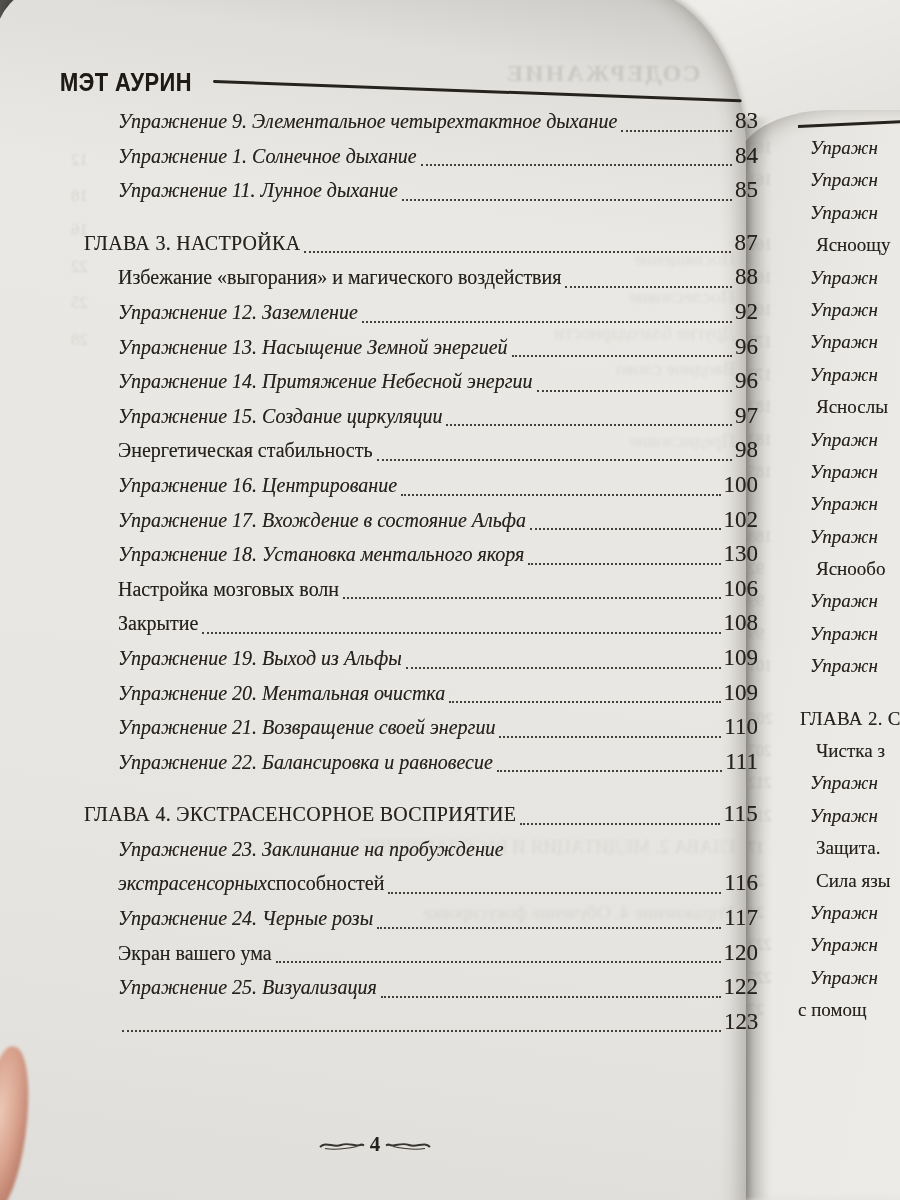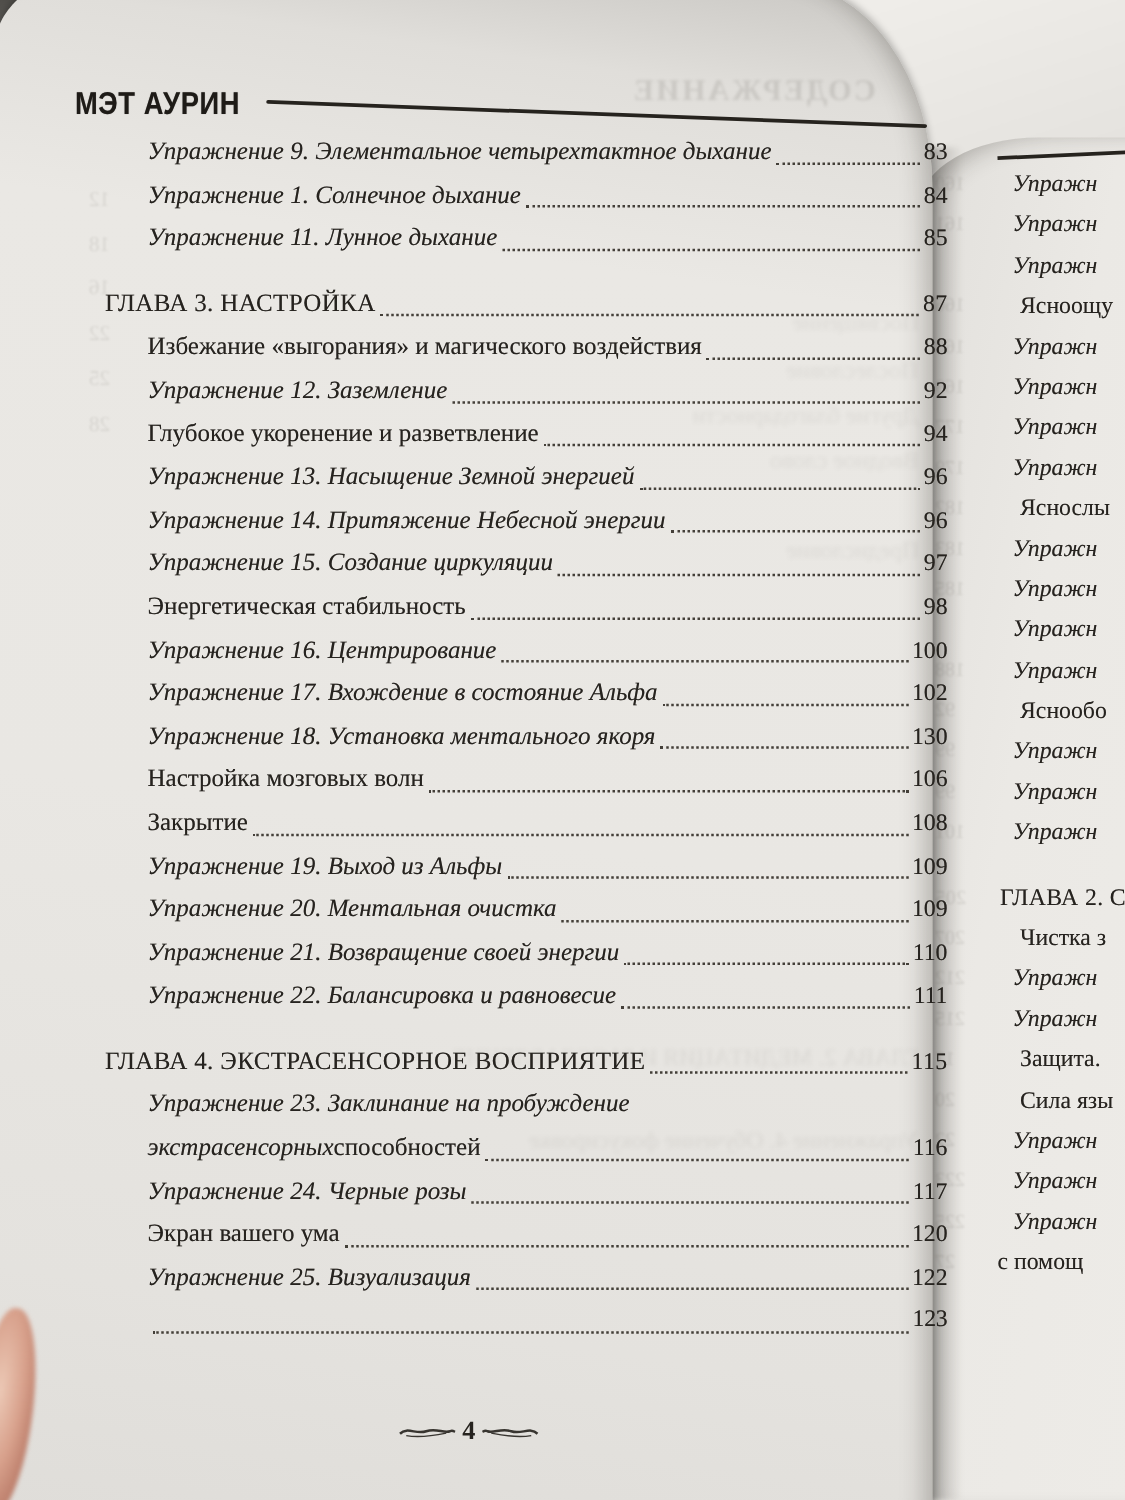--- a/index.html
+++ b/index.html
@@ -66,21 +66,21 @@
   .row{
     display:flex;align-items:baseline;height:34.6px;
     font-size:20px;line-height:34.6px;white-space:nowrap;
     text-shadow:0 0 .5px rgba(20,16,10,.45);
   }
   .row .lbl{flex:0 0 auto;}
   .row .dots{
     flex:1 1 auto;min-width:8px;align-self:flex-end;height:8px;margin:0 3px 7px 4px;
     border-bottom:2.6px dotted rgba(44,40,33,.88);
   }
-  .row .num{flex:0 0 auto;font-size:19px;font-style:normal;}
+  .row .num{flex:0 0 auto;font-size:23px;font-style:normal;}
   .row.exercise{font-style:italic;padding-left:38px;}
   .row.topic{padding-left:38px;}
   .row.continuation{padding-left:38px;font-style:italic;}
   .row.chapter{padding-left:4px;letter-spacing:.3px;}
   .row.gap-before{margin-top:18px;}
   .row.tight{font-size:18.4px;letter-spacing:-.2px;}
   .upright{font-style:normal;}
   
   .footer{
     left:0;top:1132px;width:750px;display:flex;justify-content:center;
@@ -195,25 +195,20 @@
       <div class="row topic">
         <span class="lbl">Избежание «выгорания» и магического воздействия</span>
         <span class="dots"></span>
         <span class="num">88</span>
       </div>
       <div class="row exercise">
         <span class="lbl">Упражнение 12. Заземление</span>
         <span class="dots"></span>
         <span class="num">92</span>
       </div>
-      <div class="row topic">
-        <span class="lbl">Глубокое укоренение и разветвление</span>
-        <span class="dots"></span>
-        <span class="num">94</span>
-      </div>
       <div class="row exercise">
         <span class="lbl">Упражнение 13. Насыщение Земной энергией</span>
         <span class="dots"></span>
         <span class="num">96</span>
       </div>
       <div class="row exercise">
         <span class="lbl">Упражнение 14. Притяжение Небесной энергии</span>
         <span class="dots"></span>
         <span class="num">96</span>
       </div>

